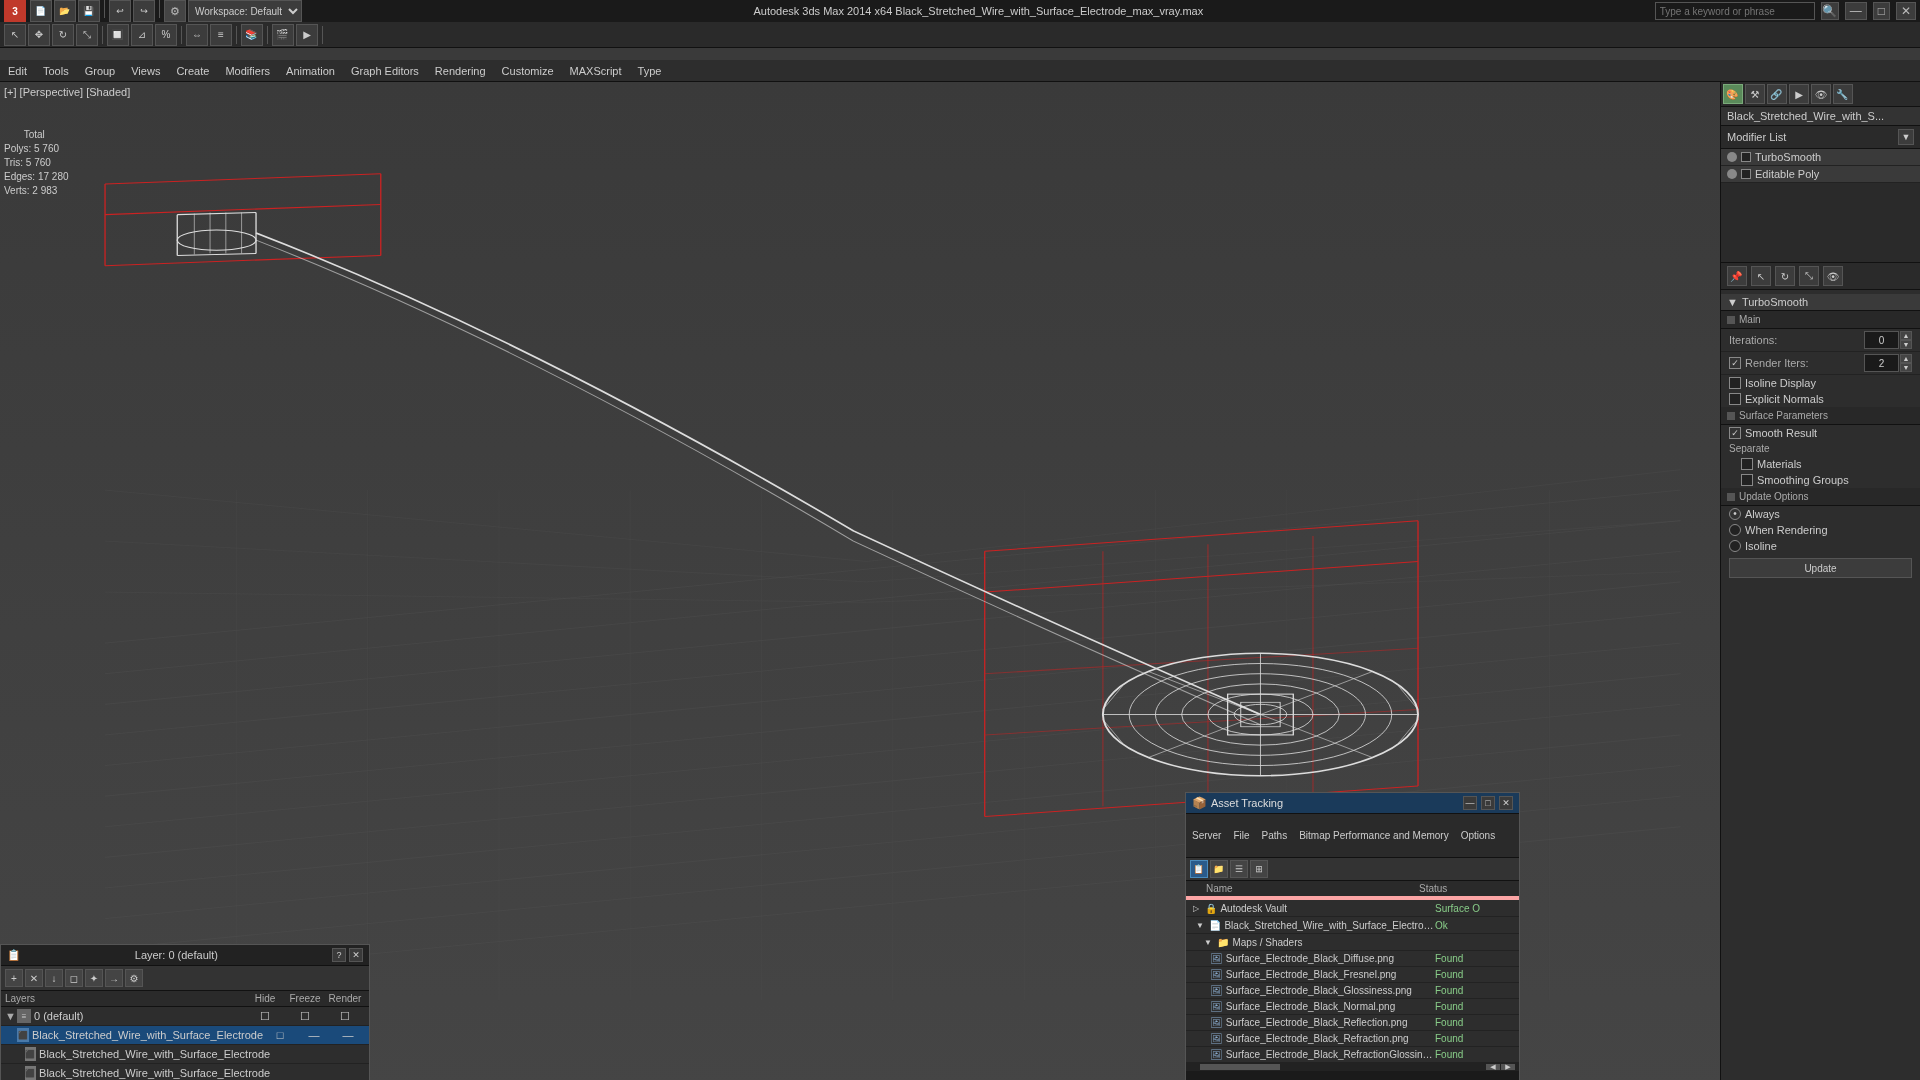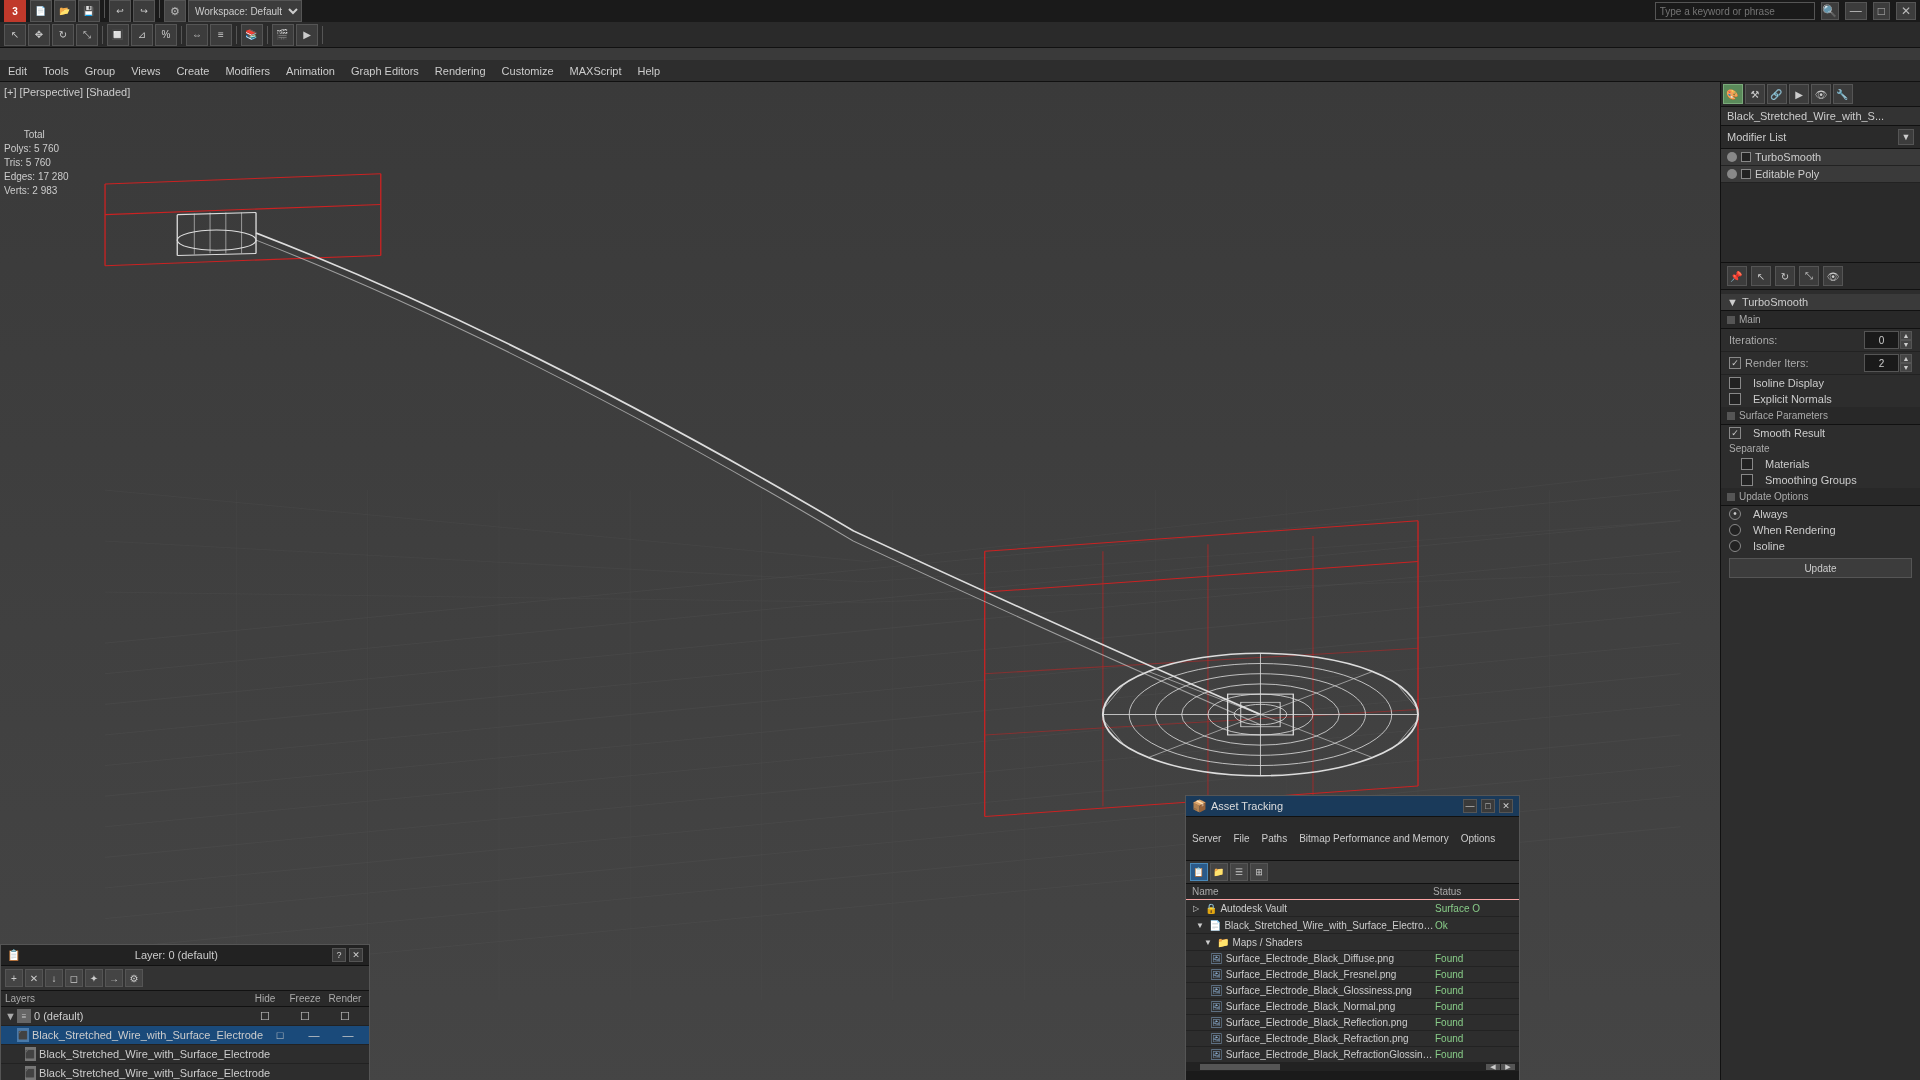--- a/index.html
+++ b/index.html
@@ -75,21 +75,21 @@
     }
     .ts-label { color: #aaa; flex: 1; }
     .ts-spinner {
       display: flex; align-items: center; gap: 1px;
     }
     .ts-input {
       width: 35px; height: 18px; background: #1a1a1a; border: 1px solid #555; color: #ccc; font-size: 10px; text-align: center; padding: 0 2px;
     }
     .ts-spin-btns { display: flex; flex-direction: column; }
     .ts-spin-btn { width: 12px; height: 9px; background: #444; border: 1px solid #555; color: #ccc; font-size: 7px; cursor: pointer; display: flex; align-items: center; justify-content: center; }
-    .ts-check-row { display: flex; align-items: center; gap: 12px; padding: 2px 8px; font-size: 11px; }
+    .ts-check-row { display: flex; align-items: center; gap: 4px; padding: 2px 8px; font-size: 11px; }
     .ts-checkbox { width: 12px; height: 12px; border: 1px solid #888; background: #222; cursor: pointer; display: flex; align-items: center; justify-content: center; }
     .ts-checkbox.checked { background: #333; }
     .ts-checkbox.checked::after { content: '✓'; font-size: 9px; color: #ccc; }
     .ts-radio { width: 12px; height: 12px; border-radius: 50%; border: 1px solid #888; background: #222; cursor: pointer; display: flex; align-items: center; justify-content: center; }
     .ts-radio.checked { background: #333; }
     .ts-radio.checked::after { content: '•'; font-size: 10px; color: #ccc; line-height: 1; }
     .ts-update-btn {
       margin: 4px 8px; height: 20px; background: #3c3c3c; border: 1px solid #555; color: #ccc; font-size: 10px; cursor: pointer; width: calc(100% - 16px);
     }
     .section-divider { color: #aaa; padding: 3px 6px; font-size: 10px; background: #282828; border-bottom: 1px solid #111; display: flex; align-items: center; gap: 4px; }
@@ -127,21 +127,21 @@
     #asset-panel-titlebar {
       background: #1a3a5a; padding: 3px 6px; font-size: 11px; color: #ddd; display: flex; align-items: center; justify-content: space-between; border-bottom: 1px solid #111;
     }
     .asset-panel-titlebar-controls { display: flex; gap: 4px; }
     .asset-panel-titlebar-btn { width: 14px; height: 14px; border: 1px solid #555; background: #3a3a3a; display: flex; align-items: center; justify-content: center; font-size: 9px; cursor: pointer; color: #ccc; }
     .asset-menu-bar { display: flex; align-items: center; background: #2a2a2a; border-bottom: 1px solid #111; }
     .asset-menu-item { padding: 16px 6px; cursor: pointer; font-size: 10px; color: #ccc; }
     .asset-toolbar { display: flex; align-items: center; gap: 2px; padding: 2px 4px; background: #333; border-bottom: 1px solid #111; }
     .asset-btn { width: 18px; height: 18px; background: #444; border: 1px solid #555; color: #ccc; font-size: 9px; cursor: pointer; display: flex; align-items: center; justify-content: center; }
     .asset-btn.active { background: #2a5a8a; border-color: #4a8aba; }
-    .asset-table-header { display: flex; align-items: center; background: #2a2a2a; border-bottom: 1px solid #fca5a5; font-size: 10px; color: #aaa; padding: 2px 6px; }
+    .asset-table-header { display: flex; align-items: center; background: #2a2a2a; border-bottom: 4px solid #fca5a5; font-size: 10px; color: #aaa; padding: 2px 20px; }
     .asset-col-name { flex: 1; }
     .asset-col-status { width: 80px; }
     .asset-row { display: flex; align-items: center; padding: 2px 4px; border-bottom: 1px solid #222; font-size: 10px; cursor: pointer; }
     .asset-indent-1 { padding-left: 8px; }
     .asset-indent-2 { padding-left: 16px; }
     .asset-indent-3 { padding-left: 24px; }
     .asset-icon { width: 12px; height: 12px; margin-right: 3px; display: inline-flex; align-items: center; justify-content: center; font-size: 8px; }
     .asset-name { flex: 1; white-space: nowrap; overflow: hidden; text-overflow: ellipsis; }
     .asset-status { width: 80px; color: #88cc88; font-size: 10px; }
     .asset-status.logged { color: #88cc88; }
@@ -173,20 +173,21 @@
       <div class="toolbar-sep"></div>
       <div class="toolbar-btn" style="font-size:9px;">↩</div>
       <div class="toolbar-btn" style="font-size:9px;">↪</div>
       <div class="toolbar-sep"></div>
       <div style="height:22px;width:22px;background:#444;border:1px solid #555;display:flex;align-items:center;justify-content:center;">⚙</div>
       <select style="height:22px;background:#3c3c3c;border:1px solid #555;color:#ccc;font-size:10px;padding:0 2px;">
         <option>Workspace: Default</option>
       </select>
     </div>
   </div>
+  <div class="title">Autodesk 3ds Max 2014 x64    Black_Stretched_Wire_with_Surface_Electrode_max_vray.max</div>
   <div class="controls">
     <input type="text" style="height: 18px; background: rgb(26, 26, 26); border: 1px solid rgb(85, 85, 85); color: rgb(204, 204, 204); font-size: 10px; padding: 0px 4px; width: 160px;" placeholder="Type a keyword or phrase">
     <span style="width:18px;height:18px;background:#3c3c3c;border:1px solid #555;display:flex;align-items:center;justify-content:center;cursor:pointer;">🔍</span>
     <span style="background:#3c3c3c;border:1px solid #555;padding:0 4px;cursor:pointer;height:18px;display:flex;align-items:center;">—</span>
     <span style="background:#3c3c3c;border:1px solid #555;padding:0 4px;cursor:pointer;height:18px;display:flex;align-items:center;">□</span>
     <span style="background:#3c3c3c;border:1px solid #555;padding:0 4px;cursor:pointer;height:18px;display:flex;align-items:center;">✕</span>
   </div>
 </div>
 
 <div id="toolbar">
@@ -214,21 +215,21 @@
   <div class="menu-item">Tools</div>
   <div class="menu-item">Group</div>
   <div class="menu-item">Views</div>
   <div class="menu-item">Create</div>
   <div class="menu-item">Modifiers</div>
   <div class="menu-item">Animation</div>
   <div class="menu-item">Graph Editors</div>
   <div class="menu-item">Rendering</div>
   <div class="menu-item">Customize</div>
   <div class="menu-item">MAXScript</div>
-  <div class="menu-item">Help</div>
+  <div class="menu-item">Type</div>
 </div>
 
 <div id="main">
 
   <div id="viewport">
     <svg class="viewport-3d" width="100%" height="100%" viewBox="0 0 1310 990" preserveAspectRatio="none">
 
       <defs>
         <linearGradient id="bgGrad" x1="0" y1="0" x2="0" y2="1">
           <stop offset="0%" stop-color="#3a3a3a"></stop>

